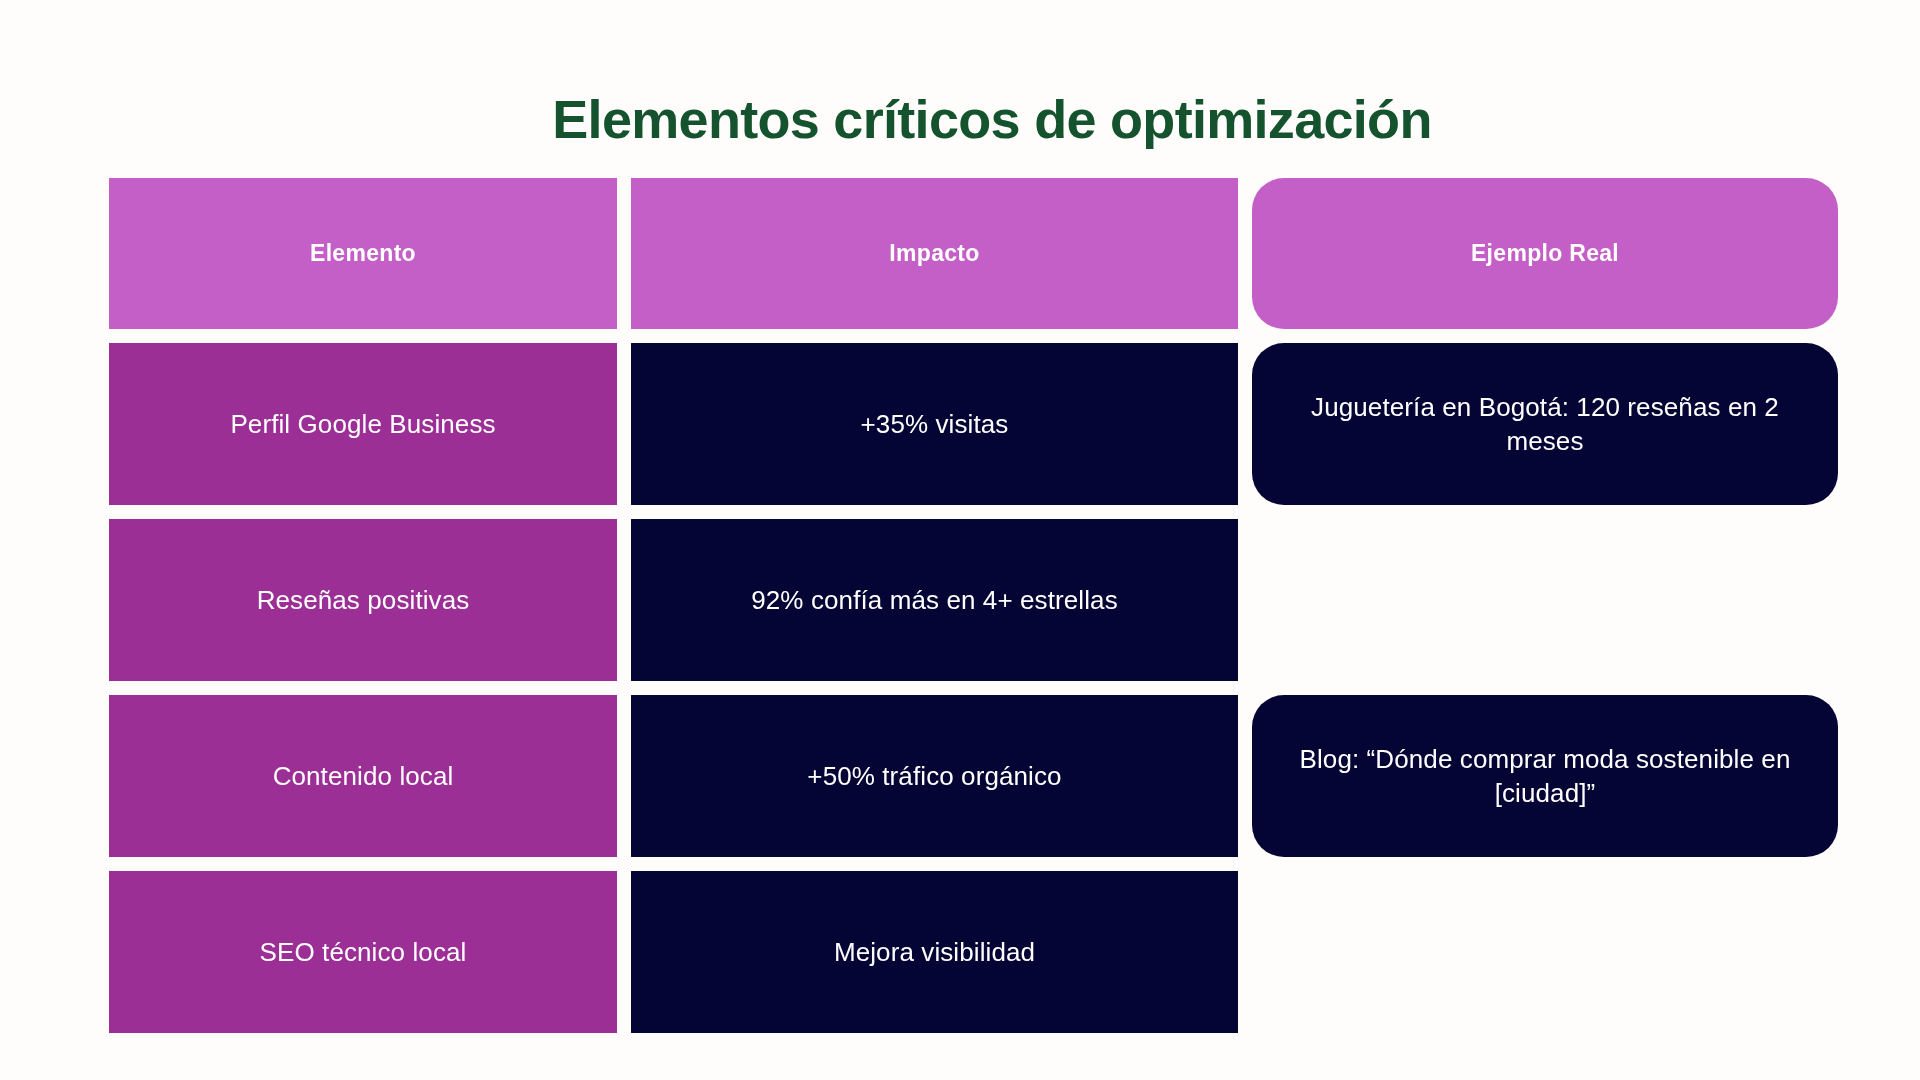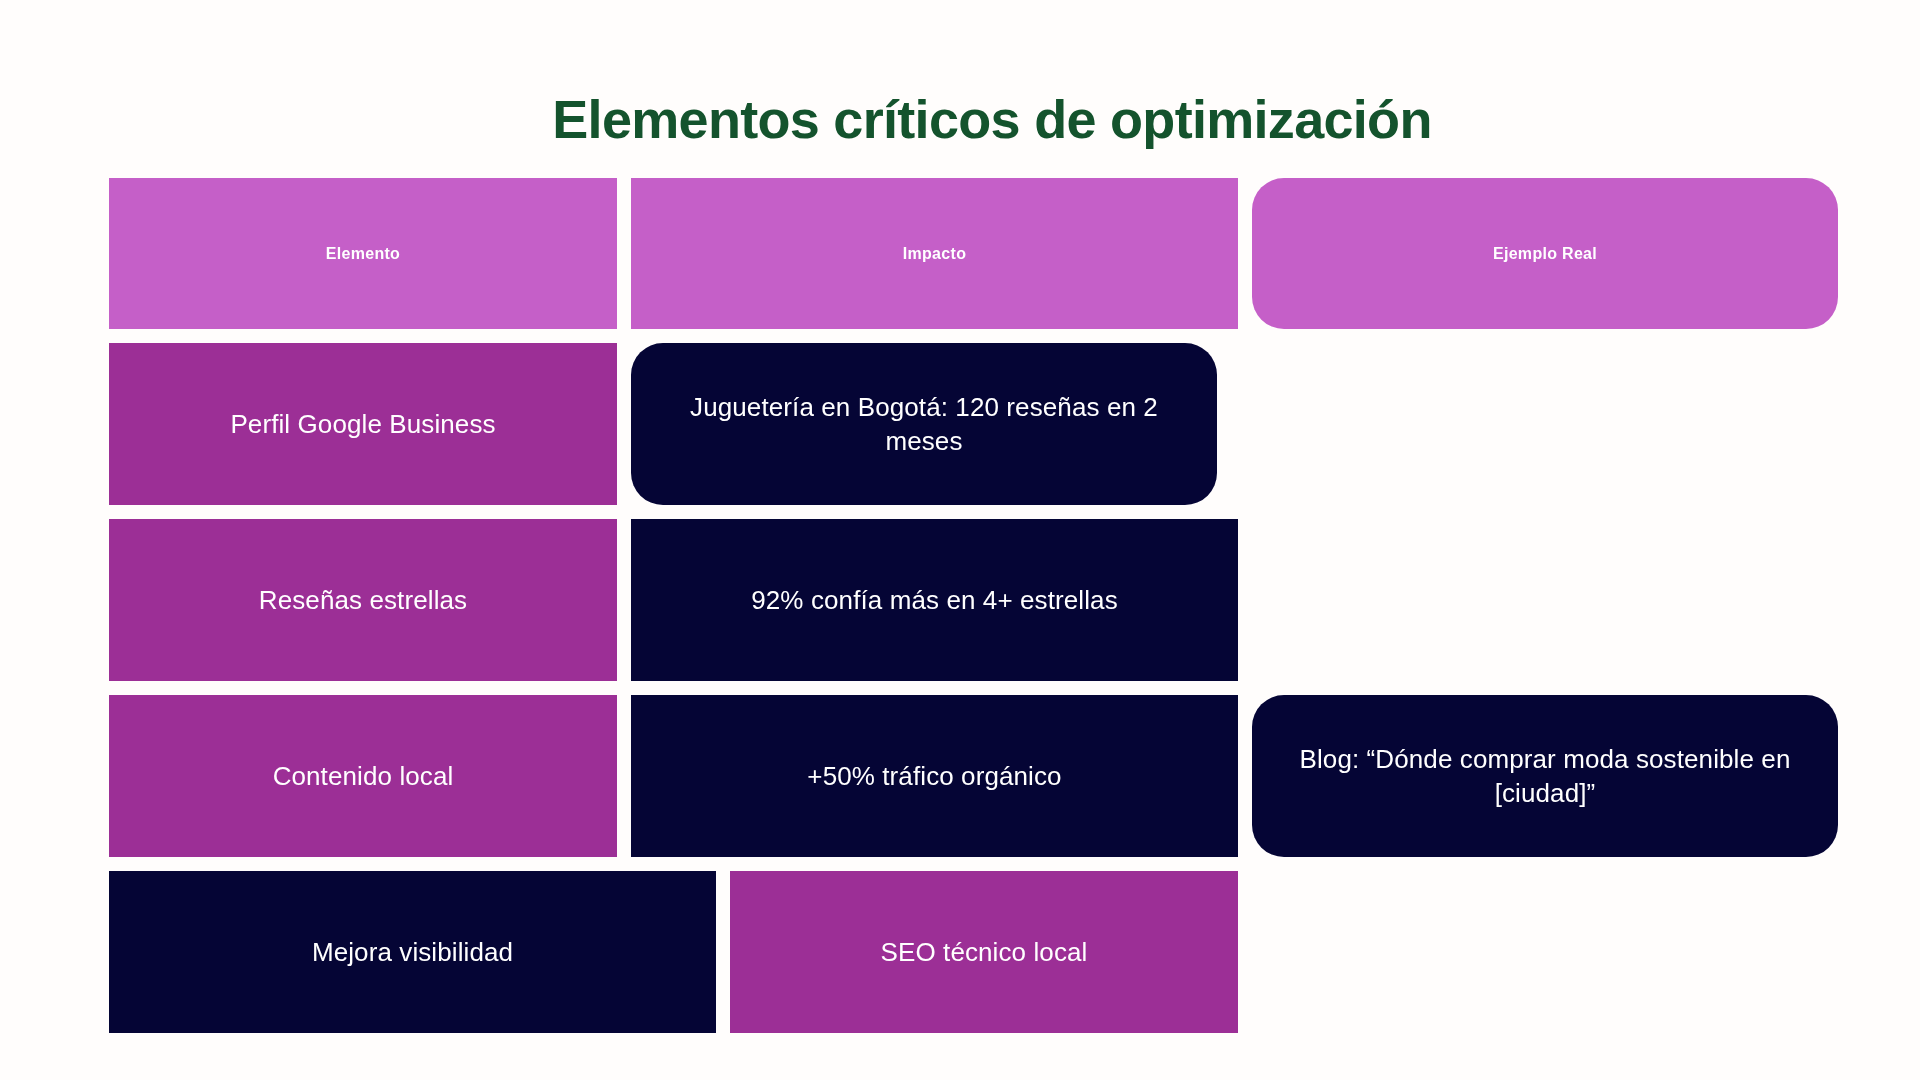--- a/index.html
+++ b/index.html
@@ -68,21 +68,21 @@
 
   
   .col-0 { flex: 0 0 508px; }
   .col-1 { flex: 0 0 607px; text-align: right; }
   .col-2 { flex: 0 0 586px; border-radius: 32px; }
 
   
   .header-row .cell {
     background: #c55fc8;
     height: 151px;
-    font-size: 16px;
+    font-size: 23px;
     font-weight: 700;
     letter-spacing: 0.3px;
   }
 
   
   .body-row { height: 162px; }
   .body-row .cell { height: 162px; }
 
   .body-row .cell.label {
     background: #9c2f96;
@@ -114,49 +114,52 @@
       </div>
       <div class="cell col-2">
         <span class="cell-text">Ejemplo Real</span>
       </div>
     </div>
 
     <div class="table-row body-row">
       <div class="cell col-0 label">
         <span class="cell-text">Perfil Google Business</span>
       </div>
+      <div class="cell col-1 dark">
+        <span class="cell-text">+35% visitas</span>
+      </div>
       <div class="cell col-2 dark">
         <span class="cell-text">Juguetería en Bogotá: 120 reseñas en 2 meses</span>
       </div>
     </div>
 
     <div class="table-row body-row">
       <div class="cell col-0 label">
-        <span class="cell-text">Reseñas estrellas</span>
+        <span class="cell-text">Reseñas positivas</span>
       </div>
       <div class="cell col-1 dark">
         <span class="cell-text">92% confía más en 4+ estrellas</span>
       </div>
     </div>
 
     <div class="table-row body-row">
       <div class="cell col-0 label">
         <span class="cell-text">Contenido local</span>
       </div>
       <div class="cell col-1 dark">
         <span class="cell-text">+50% tráfico orgánico</span>
       </div>
       <div class="cell col-2 dark">
         <span class="cell-text">Blog: “Dónde comprar moda sostenible en [ciudad]”</span>
       </div>
     </div>
 
     <div class="table-row body-row">
+      <div class="cell col-0 label">
+        <span class="cell-text">SEO técnico local</span>
+      </div>
       <div class="cell col-1 dark">
         <span class="cell-text">Mejora visibilidad</span>
-      </div>
-      <div class="cell col-0 label">
-        <span class="cell-text">SEO técnico local</span>
       </div>
     </div>
 
   </div>
 </div>
 
 </body></html>

